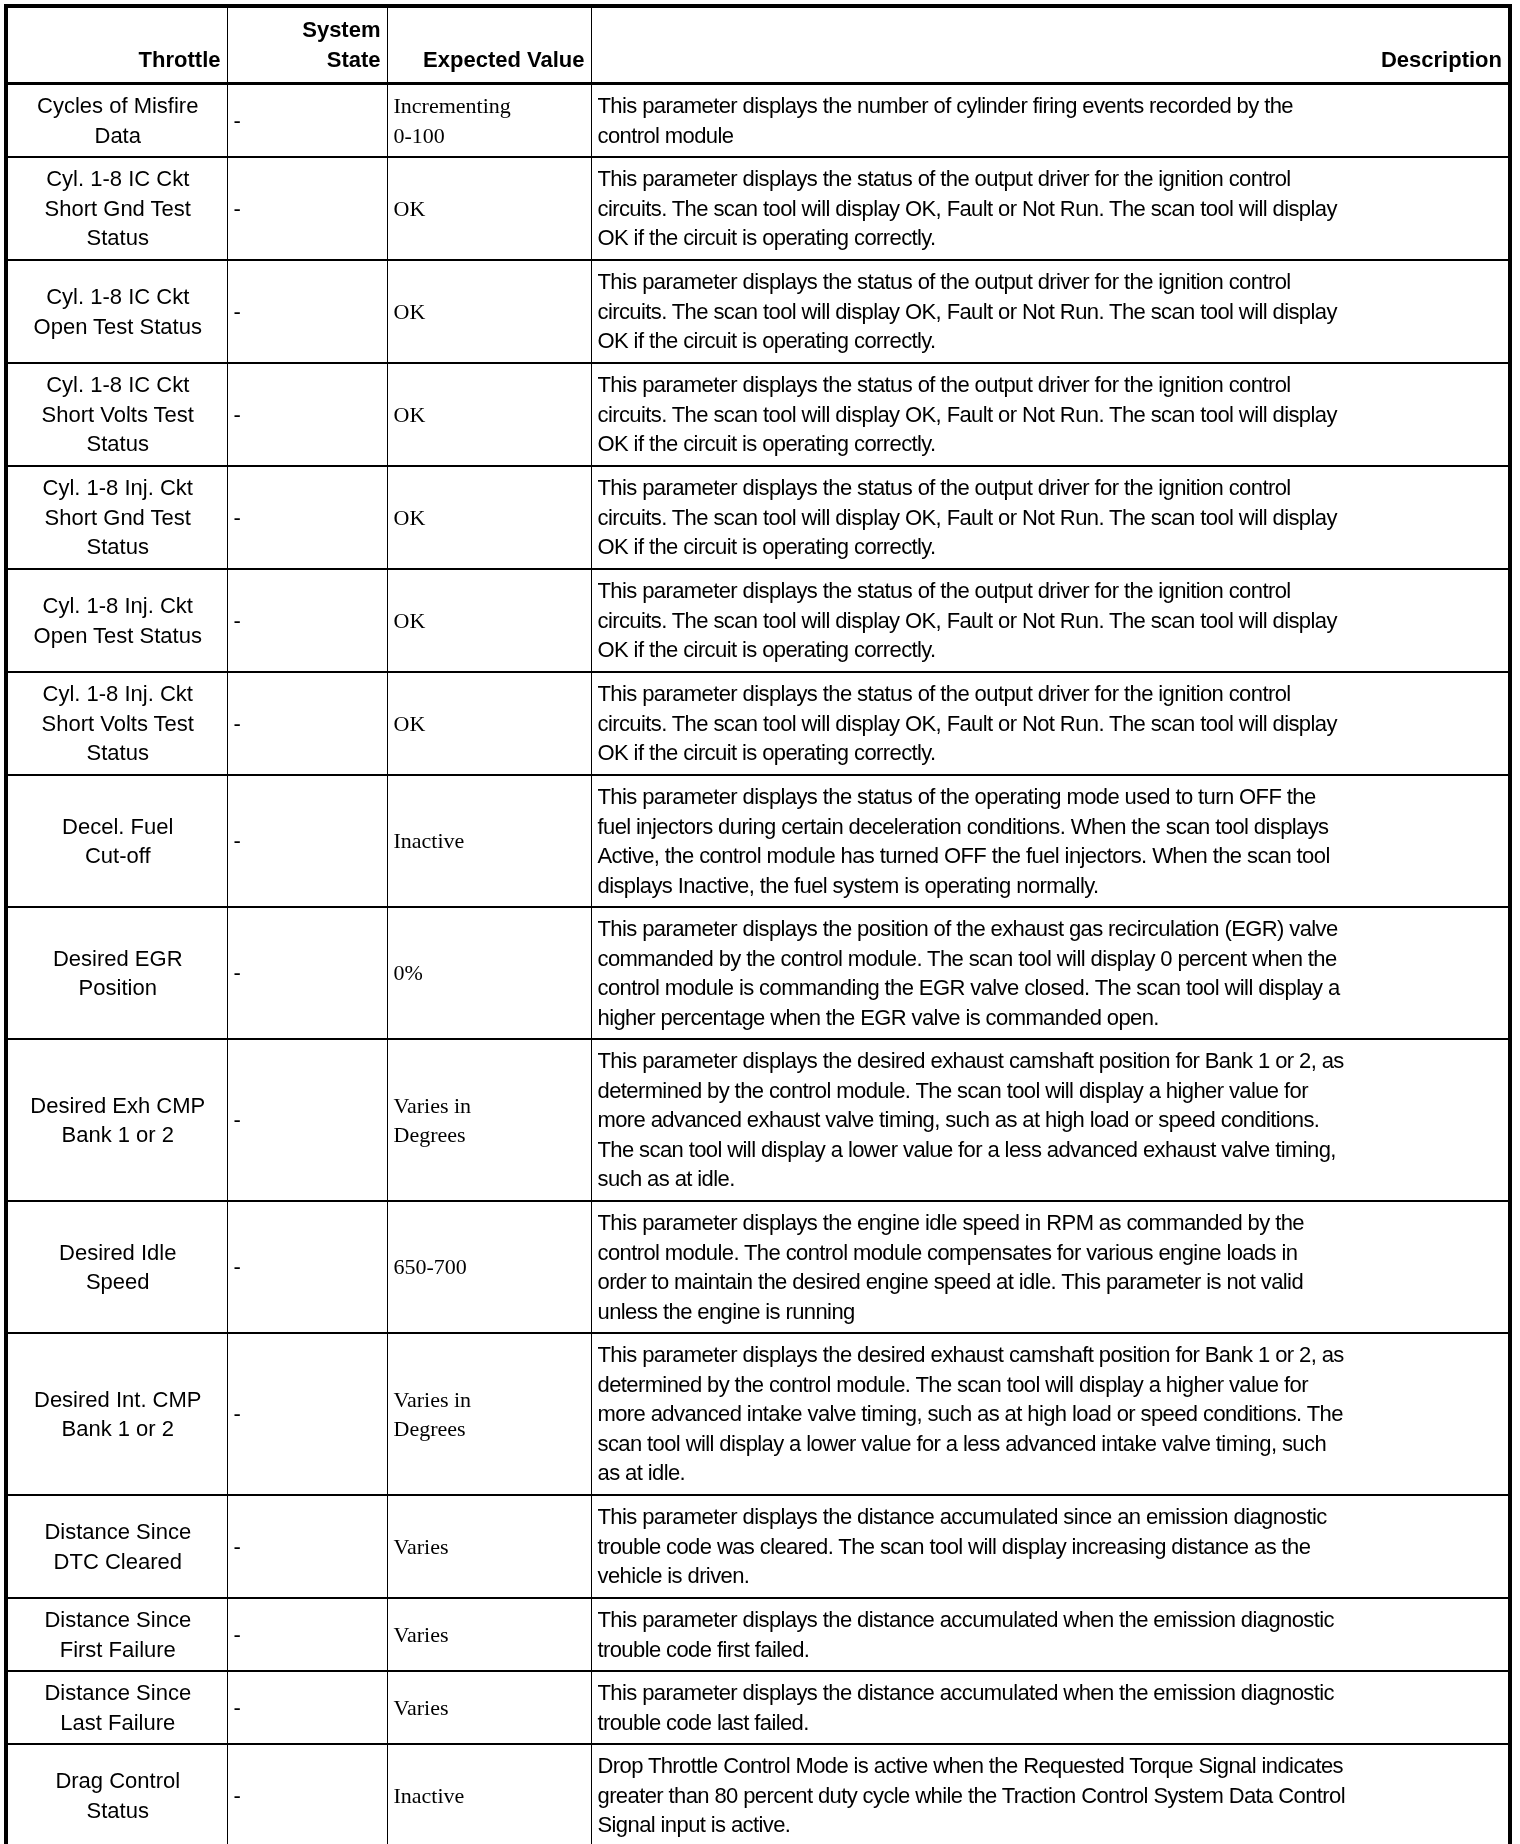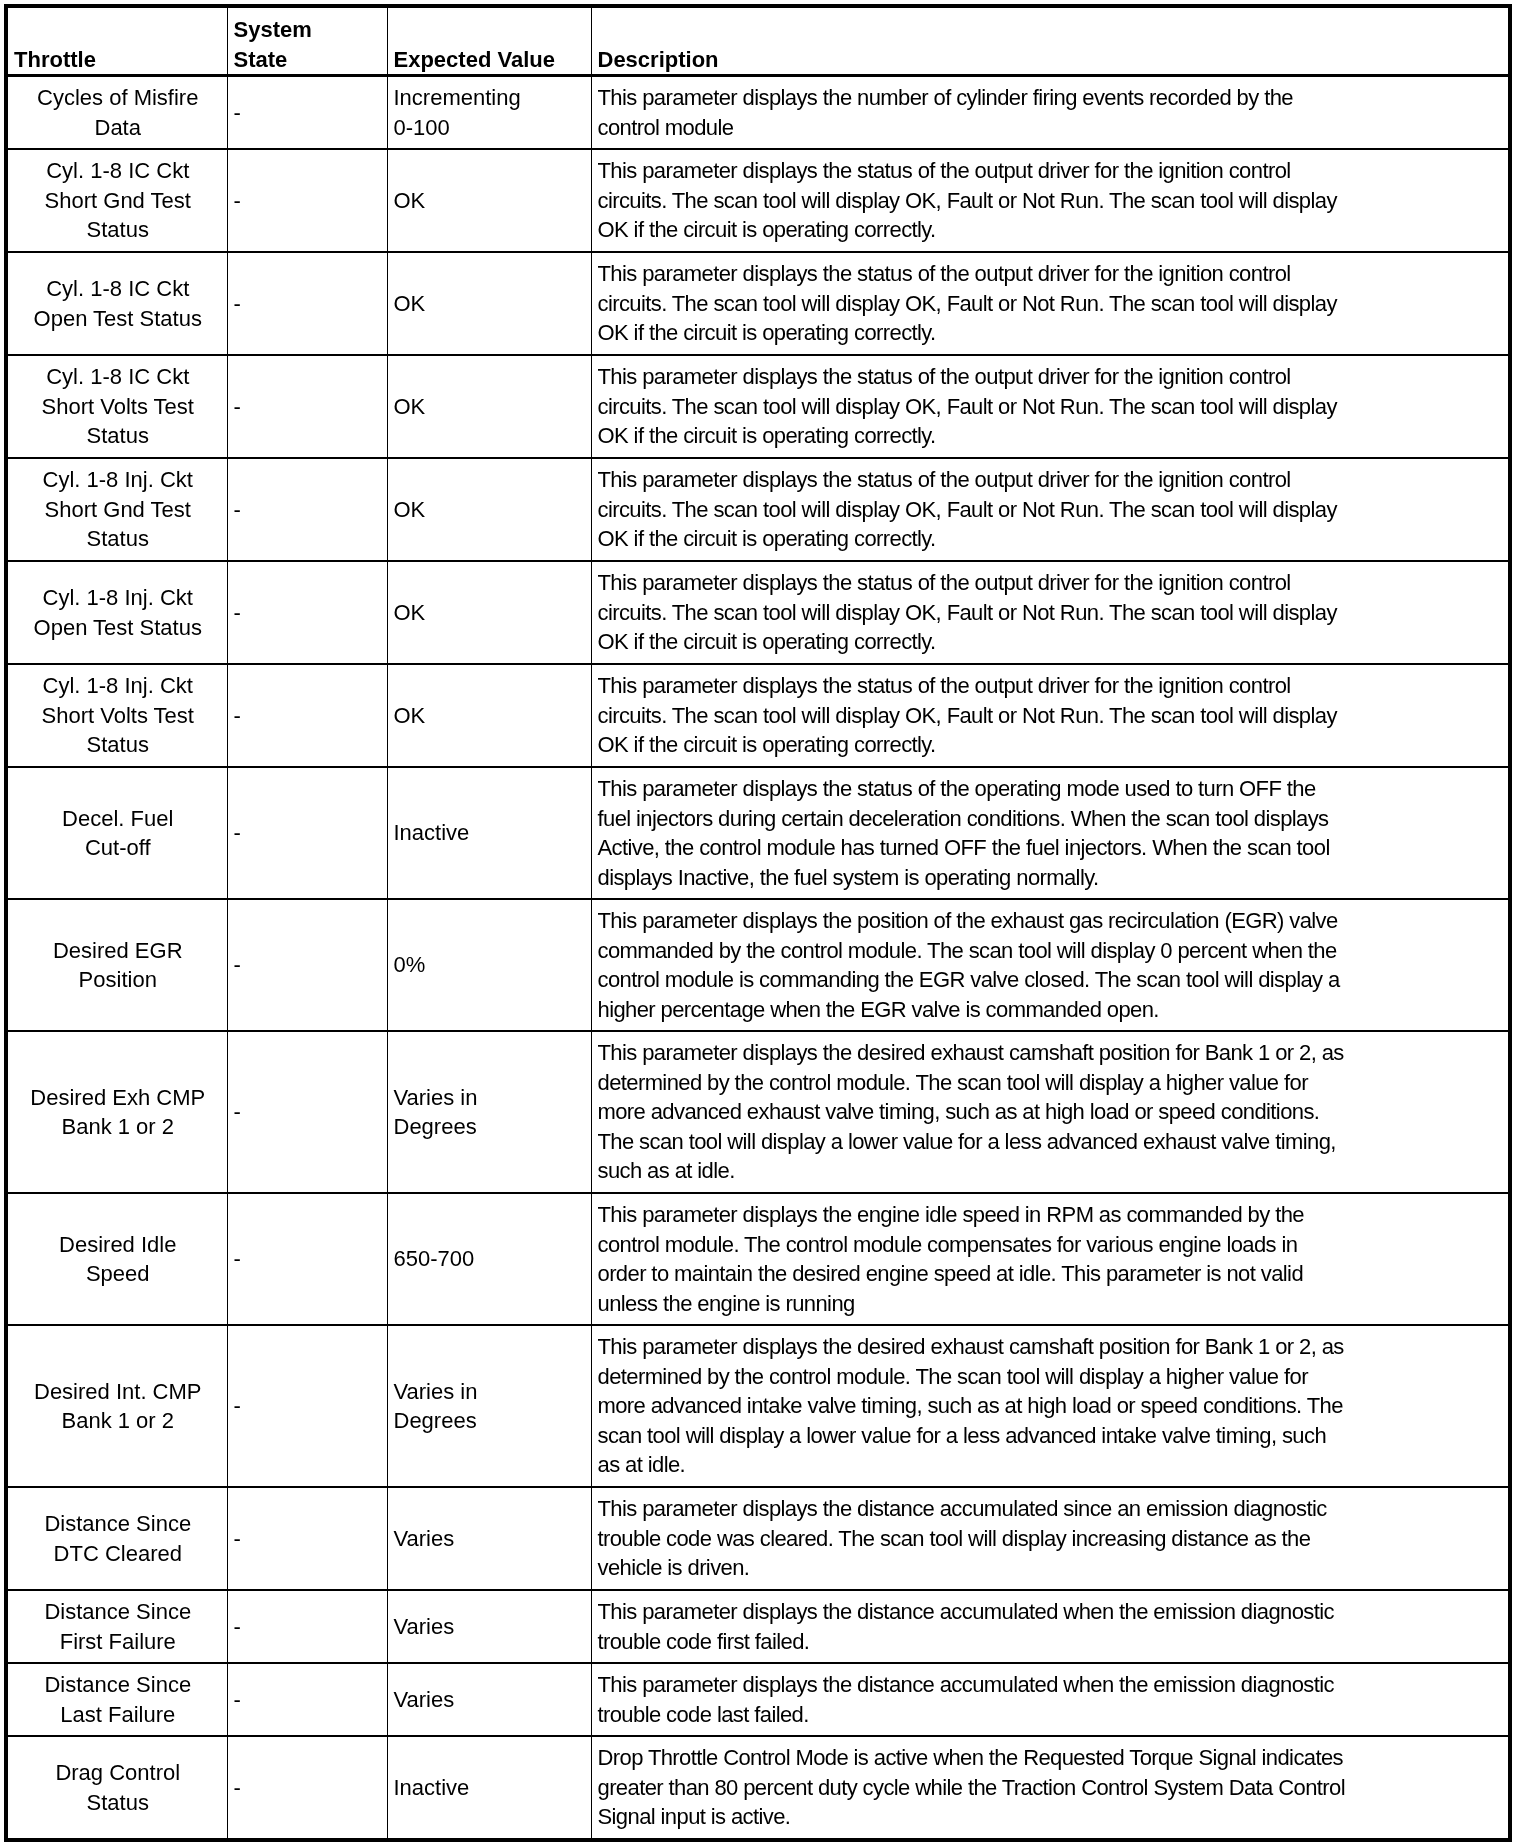--- a/index.html
+++ b/index.html
@@ -23,29 +23,29 @@
     border-bottom: 2px solid #000;
     padding: 0 6px;
     vertical-align: middle;
     text-align: left;
     font-size: 22px;
     line-height: 29.5px;
     overflow: hidden;
   }
   .doc-table thead th {
     font-weight: bold;
-    text-align: left;
+    text-align: right;
     vertical-align: bottom;
-    padding-bottom: 0;
+    padding-bottom: 8px;
     border-bottom: 3px solid #000;
     height: 66px;
   }
   .doc-table td.param { padding-left: 7px; white-space: pre; text-align: center; }
   .doc-table td.state { padding-left: 6px; }
-  .doc-table td.expected { padding-left: 6px; white-space: pre; }
+  .doc-table td.expected { padding-left: 6px; white-space: pre; font-family: Liberation Serif, serif; }
   .doc-table td.desc { padding-left: 6px; white-space: pre; letter-spacing: -0.6px; margin-left: 20px; }
   .doc-table tr.h2 td { height: 71px; }
   .doc-table tr.h3 td { height: 101px; }
   .doc-table tr.h4 td { height: 130px; }
   .doc-table tr.h5 td { height: 160px; }
   .doc-table tr.hs td { height: 71px; }
   .doc-table tbody tr:last-child td { border-bottom: none; }
 </style>
 </head>
 <body>

